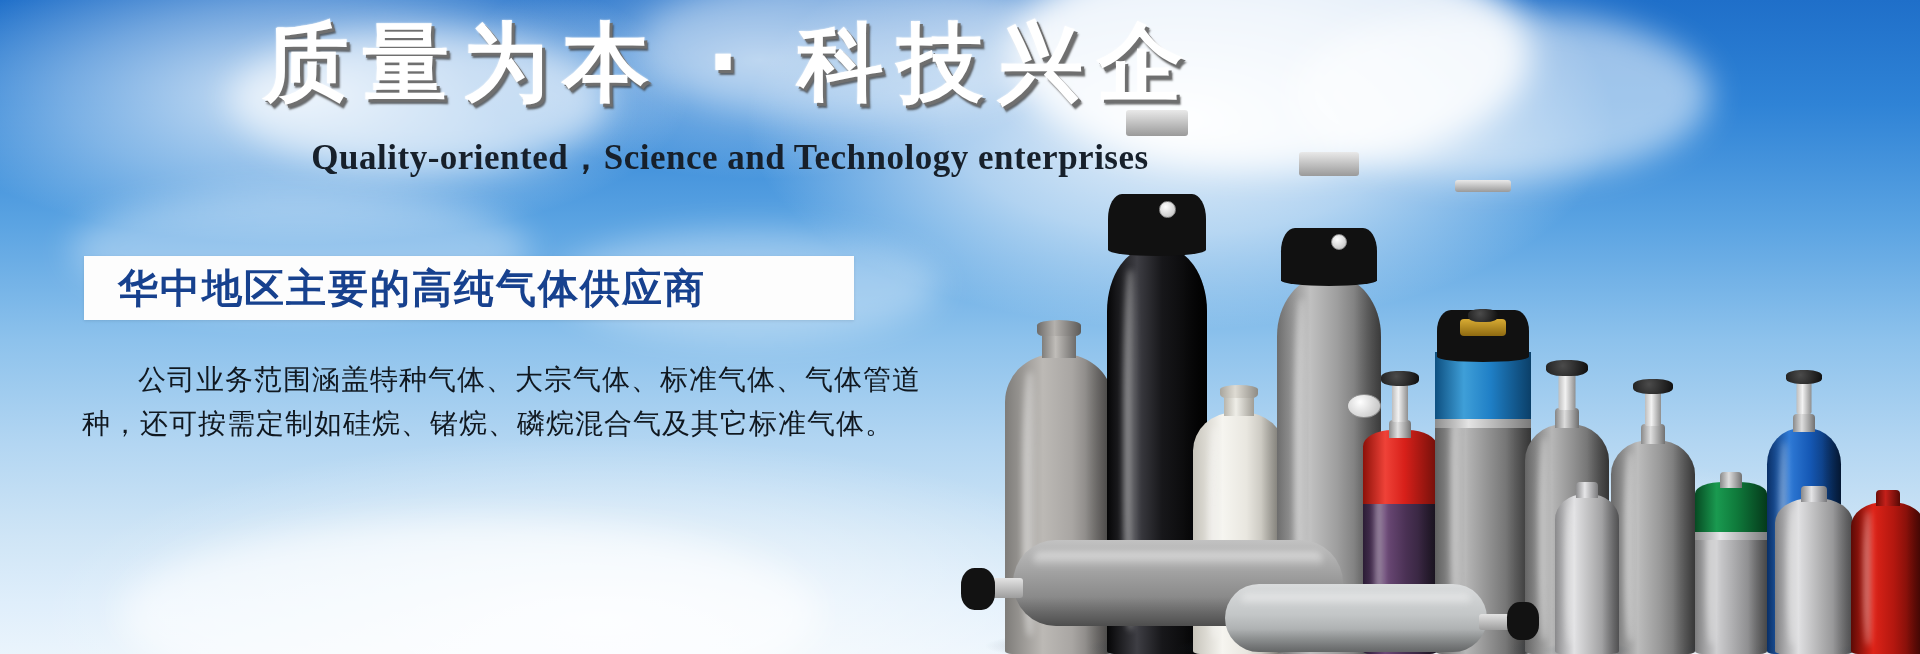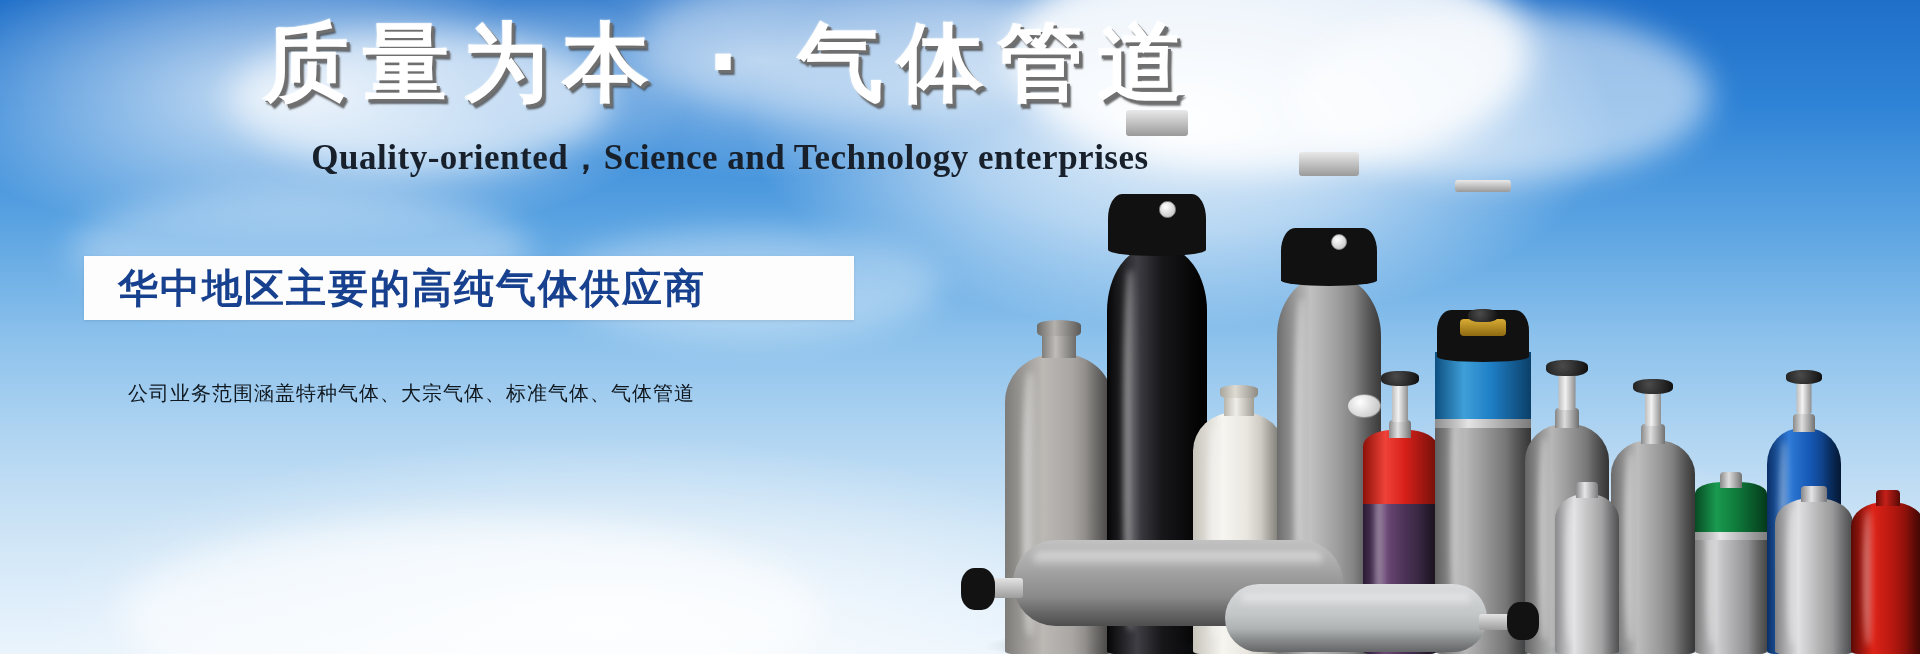--- a/index.html
+++ b/index.html
@@ -54,25 +54,24 @@
     box-shadow:0 1px 3px rgba(0,0,0,.10);
   }
   #callout-text{
     font-family:"DejaVu Sans","Liberation Sans",sans-serif;
     font-weight:700;font-size:40px;letter-spacing:2px;
     color:#17418e;white-space:nowrap;padding-left:34px;
   }
 
   
   #paragraph{
-    position:absolute;left:72px;top:358px;width:800px;
+    position:absolute;left:82px;top:358px;width:800px;
     font-family:"Liberation Serif","DejaVu Serif",serif;
-    font-size:20px;line-height:44px;color:#101820;
+    font-size:28px;line-height:44px;color:#101820;
     letter-spacing:1px;
-    margin-top:13px;
   }
   #paragraph .ln{display:block;white-space:nowrap;}
   #paragraph .ln.indent{text-indent:56px;}
 
   
   #cylinders{position:absolute;left:935px;top:0;width:985px;height:654px;}
   .cyl{position:absolute;bottom:0;}
   .body{
     position:absolute;left:0;bottom:0;width:100%;
     border-radius:46% 46% 7px 7px / 16% 16% 3px 3px;
@@ -122,30 +121,31 @@
   <div class="cloud" style="left:1010px;top:-60px;width:520px;height:230px;"></div>
   <div class="cloud dim" style="left:1290px;top:10px;width:420px;height:170px;"></div>
   <div class="cloud dim" style="left:230px;top:30px;width:380px;height:140px;"></div>
   <div class="cloud faint" style="left:640px;top:-30px;width:420px;height:150px;"></div>
   <div class="cloud faint" style="left:70px;top:190px;width:460px;height:120px;"></div>
   <div class="cloud faint" style="left:560px;top:230px;width:380px;height:110px;"></div>
   <div class="cloud dim" style="left:120px;top:520px;width:700px;height:190px;"></div>
   <div class="cloud dim" style="left:1150px;top:540px;width:700px;height:190px;"></div>
 
   <div id="headline-wrap">
-    <div id="headline">质量为本 · 气体管道</div>
+    <div id="headline">质量为本 · 科技兴企</div>
   </div>
   <div id="subtitle">Quality-oriented，Science and Technology enterprises</div>
 
   <div id="callout">
     <span id="callout-text">华中地区主要的高纯气体供应商</span>
   </div>
 
   <div id="paragraph">
     <span class="ln indent">公司业务范围涵盖特种气体、大宗气体、标准气体、气体管道</span>
+    <span class="ln">种，还可按需定制如硅烷、锗烷、磷烷混合气及其它标准气体。</span>
   </div>
 
   <div id="cylinders">
 
     <div class="cyl" style="left:70px;width:108px;height:340px;">
       <div class="shadow" style="width:150px;height:24px;"></div>
       <div class="body" style="height:300px;background:linear-gradient(90deg,#7e7c79,#bcb9b5 35%,#a9a6a3 62%,#5f5d5b);"></div>
       <div class="neck" style="bottom:296px;width:34px;height:26px;background:linear-gradient(90deg,#807e7b,#c0bdb9 40%,#6e6c6a);"></div>
       <div class="collar" style="bottom:318px;width:44px;height:16px;background:linear-gradient(90deg,#6e6c6a,#b4b1ad 40%,#5d5b59);"></div>
     </div>

